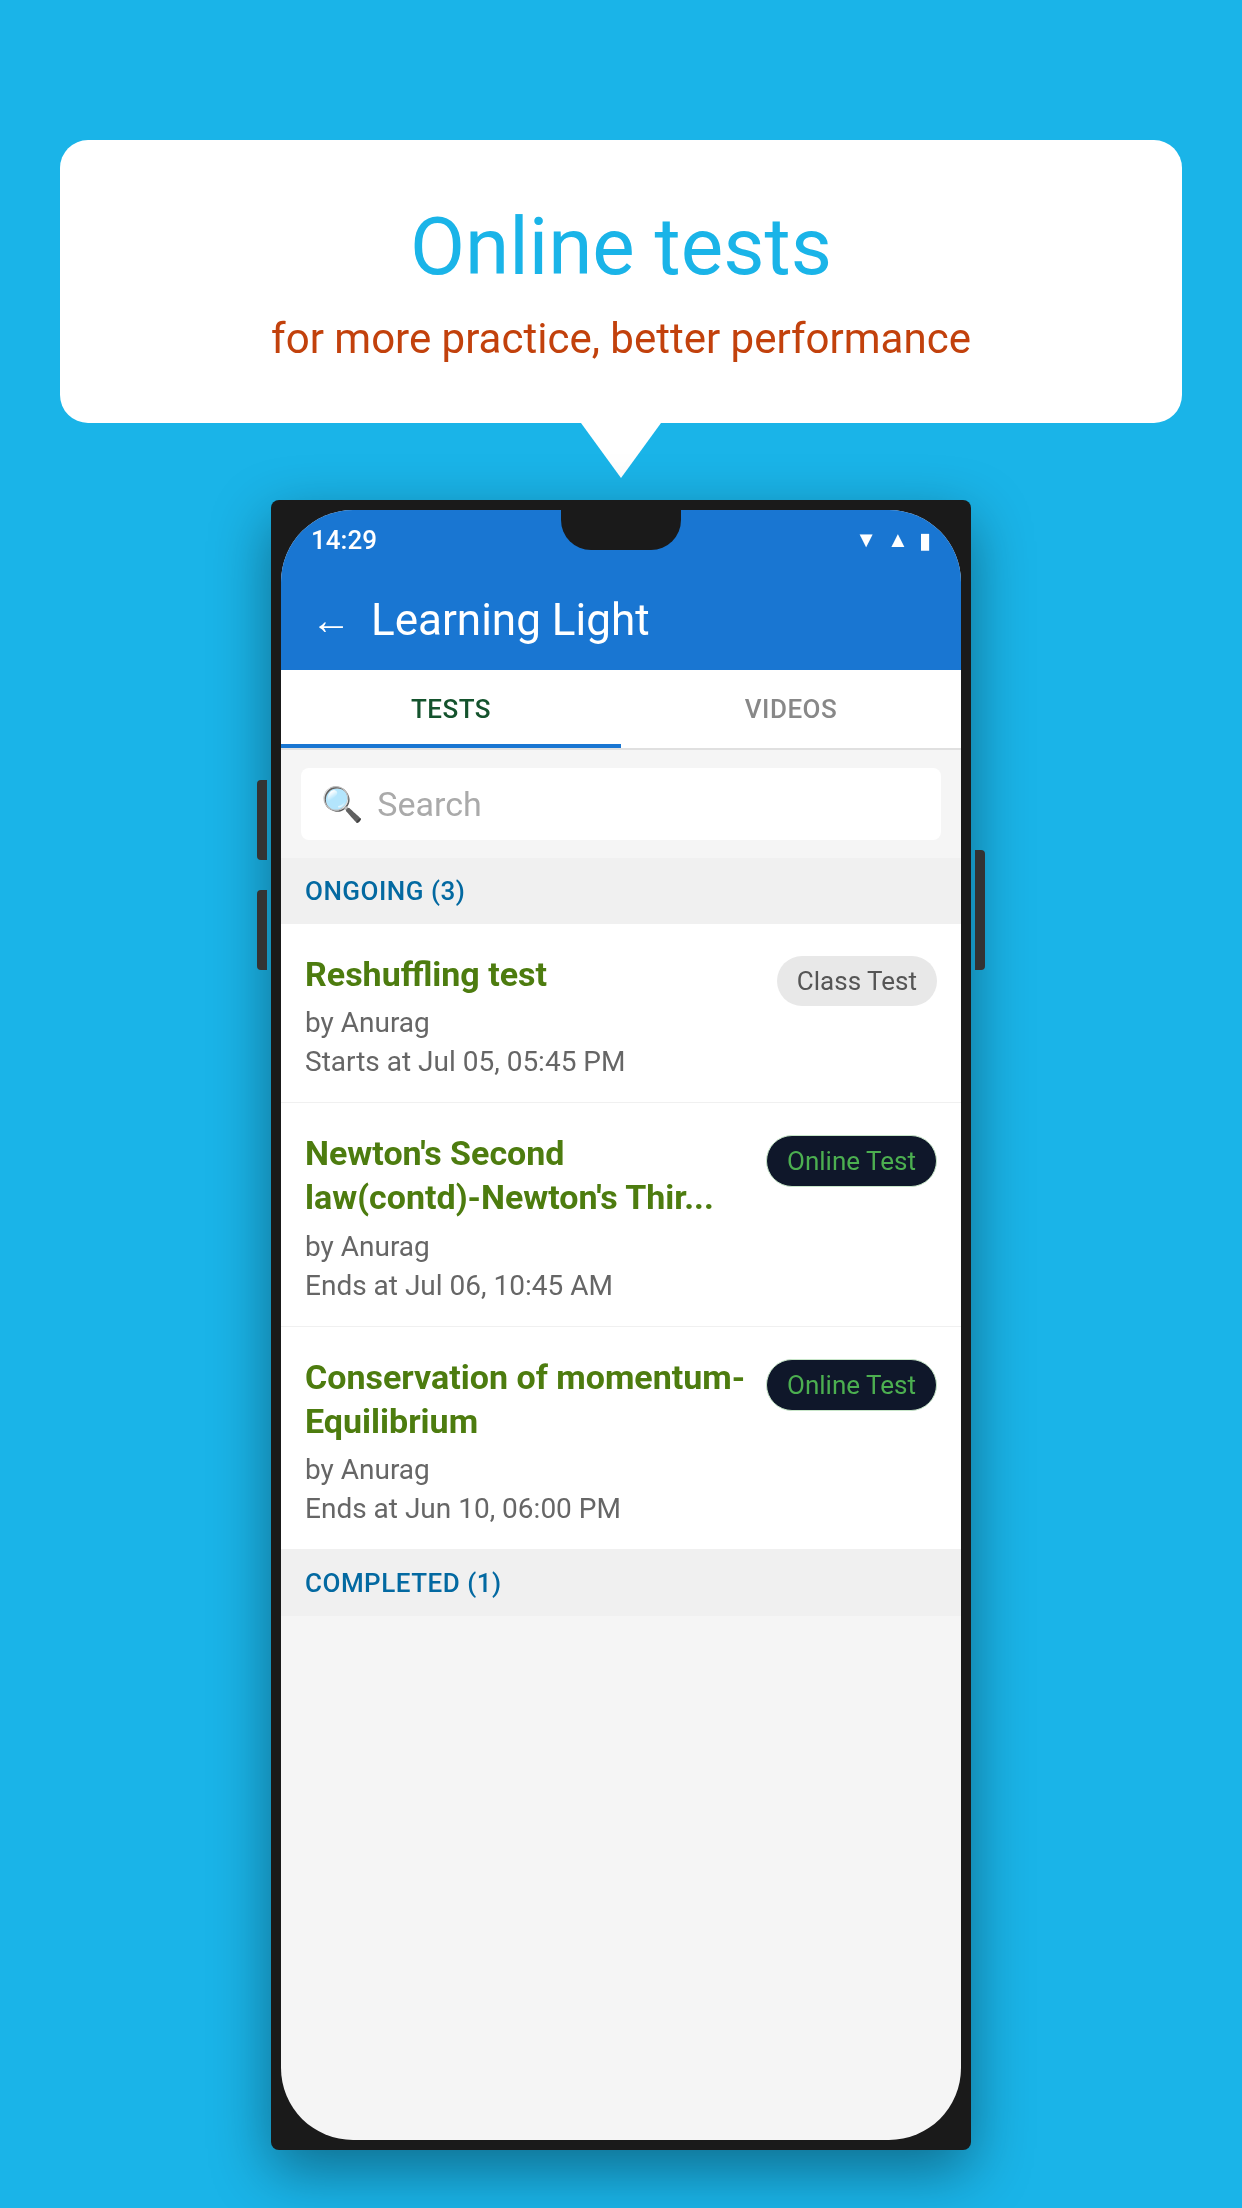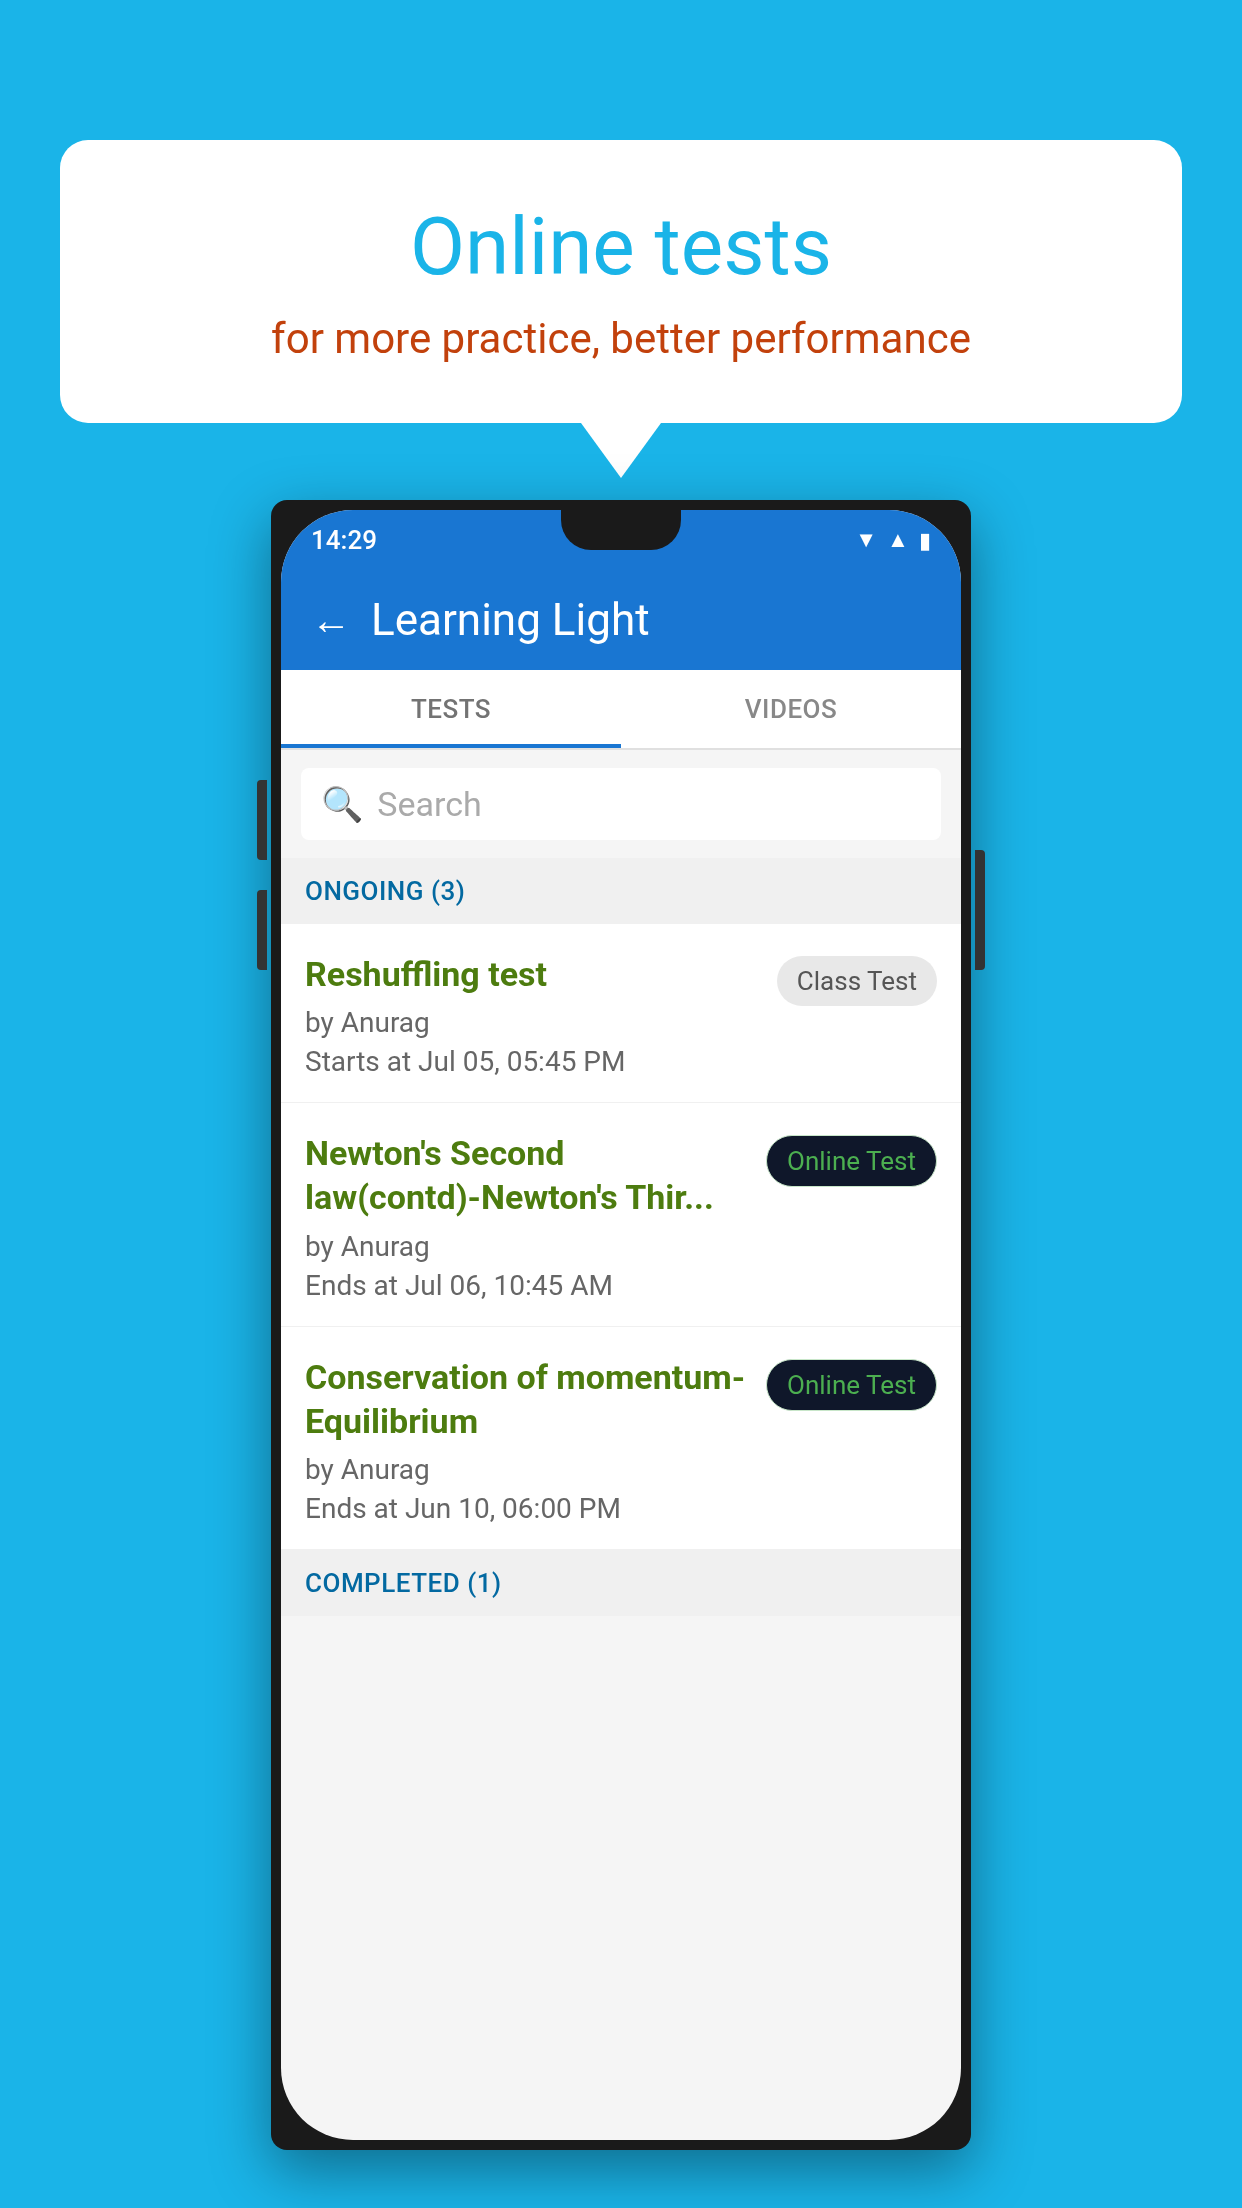--- a/index.html
+++ b/index.html
@@ -51,21 +51,21 @@
 
     
     .phone-frame {
       position: absolute;
       top: 500px;
       left: 50%;
       transform: translateX(-50%);
       width: 700px;
       height: 1650px;
       background: #1a1a1a;
-      border-radius: 16px;
+      border-radius: 8px;
       padding: 10px;
       box-shadow: 0 20px 60px rgba(0,0,0,0.4);
     }
     .phone-inner {
       width: 100%;
       height: 100%;
       background: #f5f5f5;
       border-radius: 72px;
       overflow: hidden;
       position: relative;
@@ -138,21 +138,21 @@
       text-align: center;
       padding: 24px 8px;
       font-size: 26px;
       color: #888;
       letter-spacing: 0.5px;
       cursor: pointer;
       font-weight: 500;
       position: relative;
     }
     .tab.active {
-      color: #737373;
+      color: #14532d;
     }
     .tab.active::after {
       content: '';
       position: absolute;
       bottom: 0;
       left: 0;
       right: 0;
       height: 4px;
       background: #1976d2;
     }

